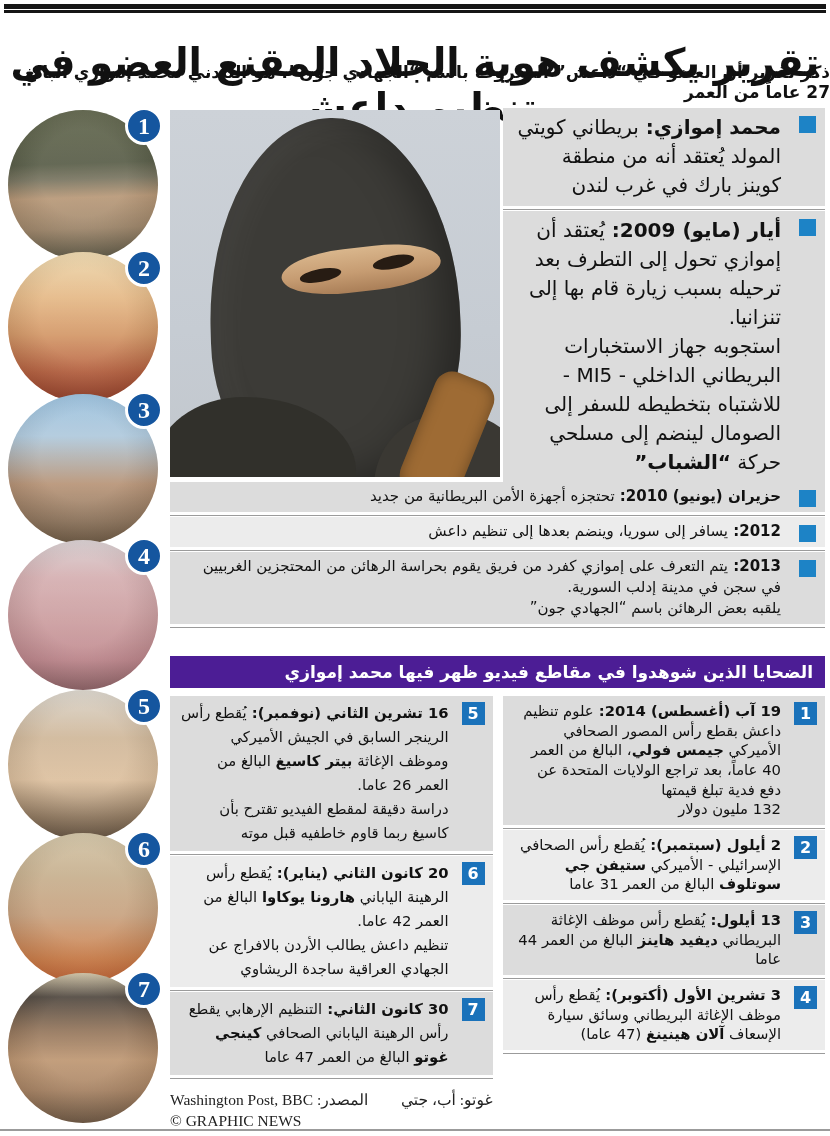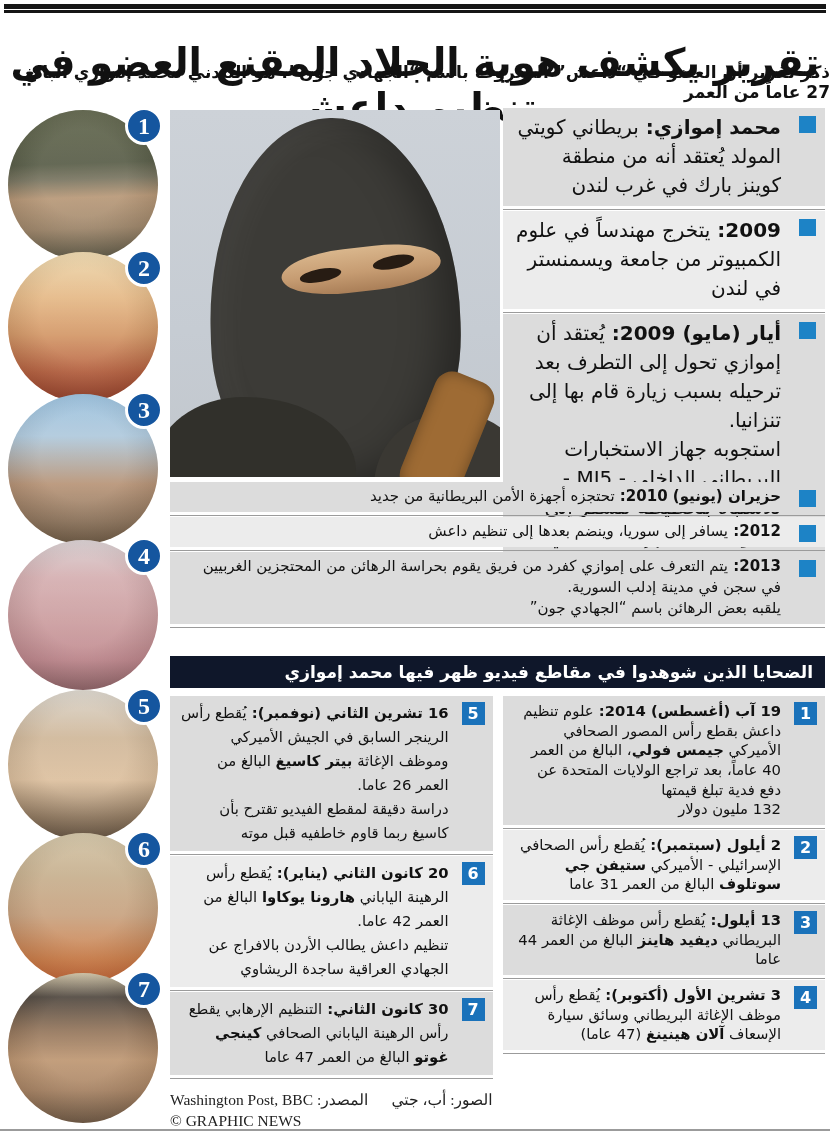--- a/index.html
+++ b/index.html
@@ -60,21 +60,21 @@
   .entry.dark{background:#dcdcdc;}
   .entry.light{background:#ececec;}
   .entry .bd{font-weight:800;}
   .sq{position:absolute;top:8px;right:9px;width:17px;height:17px;background:#1d83c6;}
   .num{position:absolute;top:6px;right:8px;width:23px;height:23px;background:#1a72ba;color:#fff;
         font-weight:800;font-size:16px;line-height:23px;text-align:center;}
   
   .profile-col{position:absolute;right:5px;top:108px;width:322px;}
   .bars{position:absolute;left:170px;right:5px;top:482px;}
   .bars .entry{padding:4px 44px 5px 10px;font-size:15px;line-height:1.4;}
-  .banner{position:absolute;left:170px;right:5px;top:656px;height:32px;background:#0f172a;
+  .banner{position:absolute;left:170px;right:5px;top:656px;height:32px;background:#4c1d95;
         color:#fff;direction:rtl;text-align:right;font-weight:800;font-size:17px;
         line-height:32px;padding:0 12px;box-sizing:border-box;}
   .bottom{position:absolute;left:170px;right:5px;top:696px;display:flex;direction:rtl;gap:10px;}
   .bcol{flex:1 1 0;min-width:0;}
   .v-right .entry{font-size:14.8px;line-height:1.33;}
   .v-left  .entry{font-size:14.8px;line-height:1.62;}
   
   .footer{margin-top:16px;direction:rtl;font-family:"Liberation Serif",serif;font-size:15.5px;color:#222;}
   .footer-line1{display:flex;justify-content:space-between;align-items:baseline;}
   .footer-line2{direction:ltr;text-align:left;margin-top:3px;font-size:15.5px;}
@@ -129,24 +129,20 @@
     <div class="mp-shoulder-l"></div>
     <div class="mp-shoulder-r"></div>
     <div class="mp-strap"></div>
   </div>
 
   <div class="profile-col" id="profile-col">
       <div class="entry dark">
     <span class="sq"></span>
     <span class="txt"><span class="bd">محمد إموازي: </span><span>بريطاني كويتي المولد يُعتقد أنه من منطقة كوينز بارك في غرب لندن</span></span>
   </div>
-      <div class="entry light">
-    <span class="sq"></span>
-    <span class="txt"><span class="bd">2009: </span><span>يتخرج مهندساً في علوم الكمبيوتر من جامعة ويسمنستر في لندن</span></span>
-  </div>
       <div class="entry dark">
     <span class="sq"></span>
     <span class="txt"><span class="bd">أيار (مايو) 2009: </span><span>يُعتقد أن إموازي تحول إلى التطرف بعد ترحيله بسبب زيارة قام بها إلى تنزانيا.</span><br><span>استجوبه جهاز الاستخبارات البريطاني الداخلي - MI5 - للاشتباه بتخطيطه للسفر إلى الصومال لينضم إلى مسلحي حركة </span><span class="bd">“الشباب”</span></span>
   </div>
     </div>
 
   <div class="bars" id="bars-col">
       <div class="entry dark">
     <span class="sq"></span>
     <span class="txt"><span class="bd">حزيران (يونيو) 2010: </span><span>تحتجزه أجهزة الأمن البريطانية من جديد</span></span>
@@ -192,21 +188,21 @@
     <span class="num">6</span>
     <span class="txt"><span class="bd">20 كانون الثاني (يناير): </span><span>يُقطع رأس الرهينة الياباني </span><span class="bd">هارونا يوكاوا</span><span> البالغ من العمر 42 عاما.</span><br><span>تنظيم داعش يطالب الأردن بالافراج عن الجهادي العراقية ساجدة الريشاوي</span></span>
   </div>
           <div class="entry dark">
     <span class="num">7</span>
     <span class="txt"><span class="bd">30 كانون الثاني: </span><span>التنظيم الإرهابي يقطع رأس الرهينة الياباني الصحافي </span><span class="bd">كينجي غوتو</span><span> البالغ من العمر 47 عاما</span></span>
   </div>
         </div>
       <div class="footer">
         <div class="footer-line1">
-          <span>الصور: أب، جتي</span>
+          <span>غوتو: أب، جتي</span>
           <span>المصدر: Washington Post, BBC</span>
         </div>
         <div class="footer-line2">© GRAPHIC NEWS</div>
       </div>
     </div>
   </div>
 
   <div class="rule-bottom"></div>
 </div>
 

